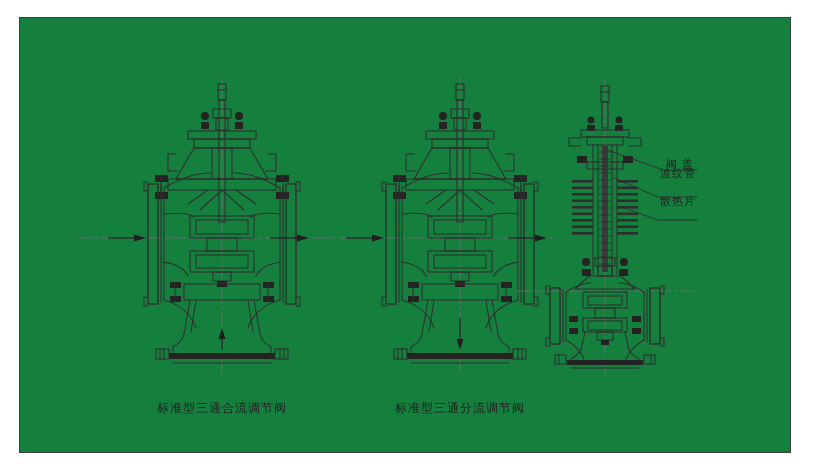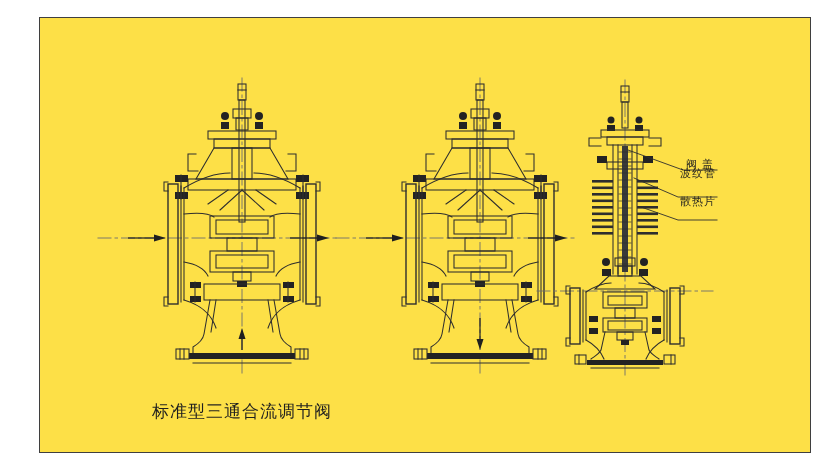--- a/index.html
+++ b/index.html
@@ -2,30 +2,30 @@
 <html><head>
 <meta charset="utf-8">
 <style>
   html,body{margin:0;padding:0;background:#ffffff;}
   .stage{
     position:relative;width:833px;height:473px;background:#ffffff;overflow:hidden;
     font-family:"Liberation Sans",sans-serif;
   }
   .frame{
     position:absolute;left:19px;top:17px;width:772px;height:436px;
-    border:1px solid #3f3f3f;background:#fde047;box-sizing:border-box;margin-left:20px;
+    border:1px solid #3f3f3f;background:#15803d;box-sizing:border-box;
   }
   .valve{position:absolute;width:300px;height:310px;top:58px;}
   .valve svg{display:block;width:300px;height:310px;}
   #v1{left:52px;}
   #v2{left:290px;}
   #v3{left:435px;}
   .caption{
     position:absolute;top:382px;width:300px;text-align:center;
-    font-size:17px;letter-spacing:1px;color:#1f1f1f;white-space:nowrap;
+    font-size:12px;letter-spacing:1px;color:#1f1f1f;white-space:nowrap;
   }
   #cap1{left:52px;}
   #cap2{left:290px;}
   #cap3{left:451px;}
   .callout{
     position:absolute;font-size:11px;color:#1f1f1f;letter-spacing:1px;
     width:40px;text-align:center;white-space:nowrap;
   }
   #co1{left:205px;top:81px;}
   #co2{left:203px;top:90px;}
@@ -285,15 +285,16 @@
             <polyline points="166,131 203,144 242,144" fill="none"></polyline>
           </g>
         </g>
       </svg>
       <div class="callout" id="co1">阀 盖</div>
       <div class="callout" id="co2">波纹管</div>
       <div class="callout" id="co3">散热片</div>
     </figure>
 
     <div class="caption" id="cap1">标准型三通合流调节阀</div>
+    <div class="caption" id="cap2">标准型三通分流调节阀</div>
 
   </div>
 </div>
 
 </body></html>

